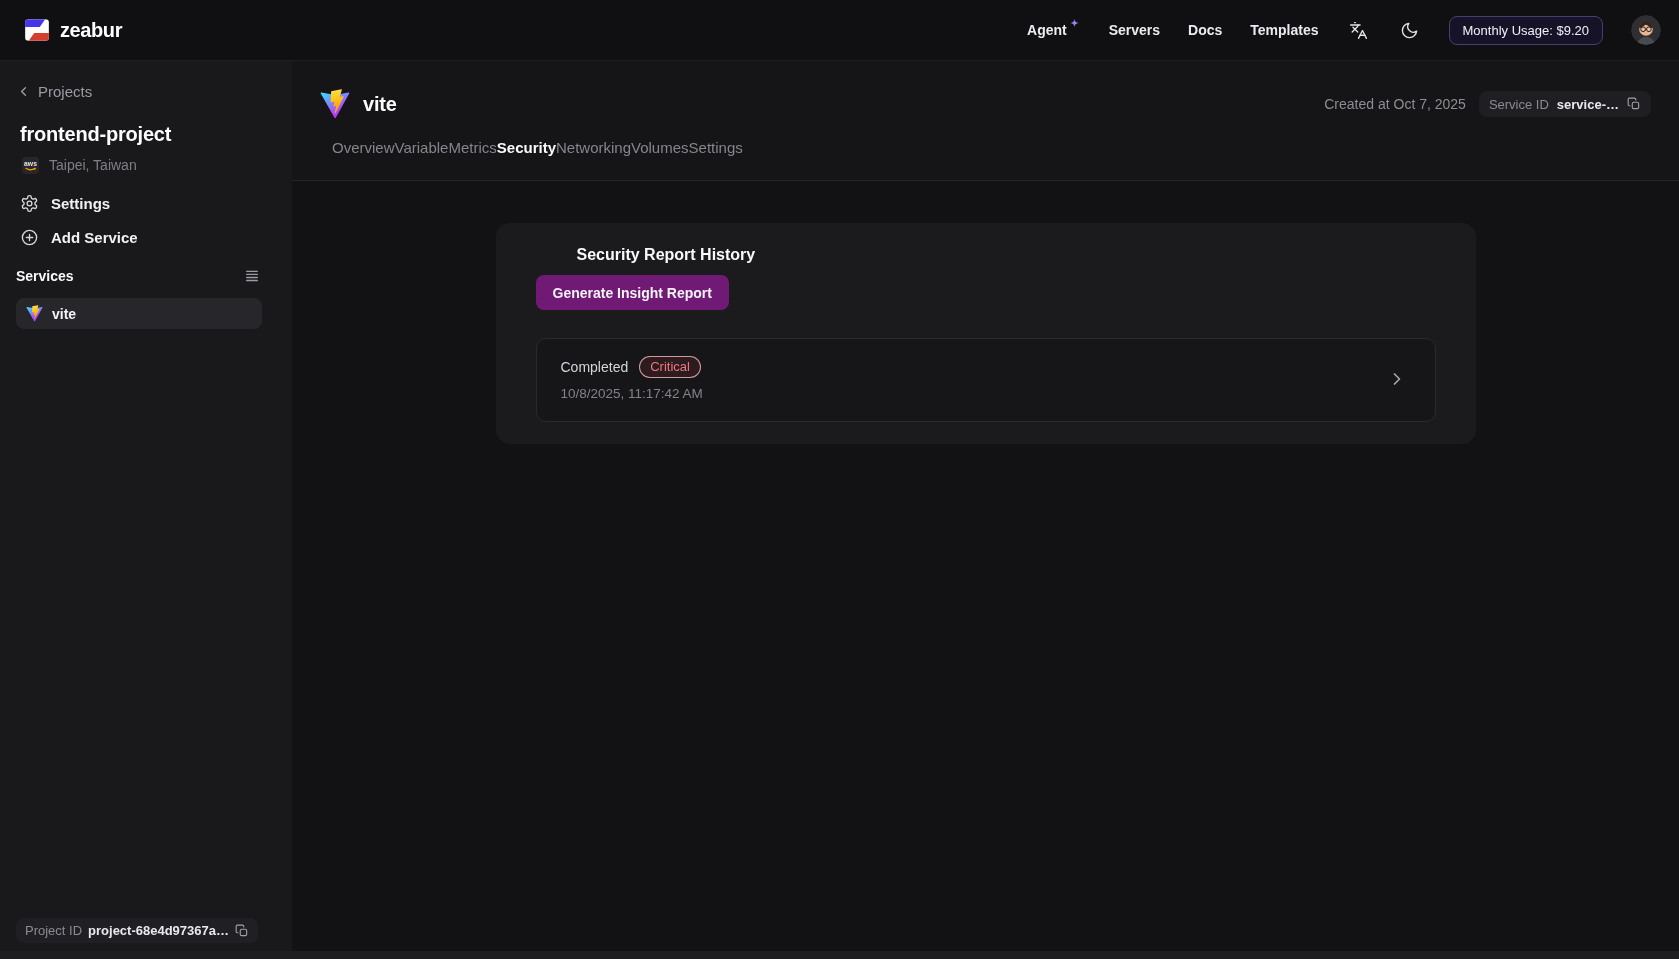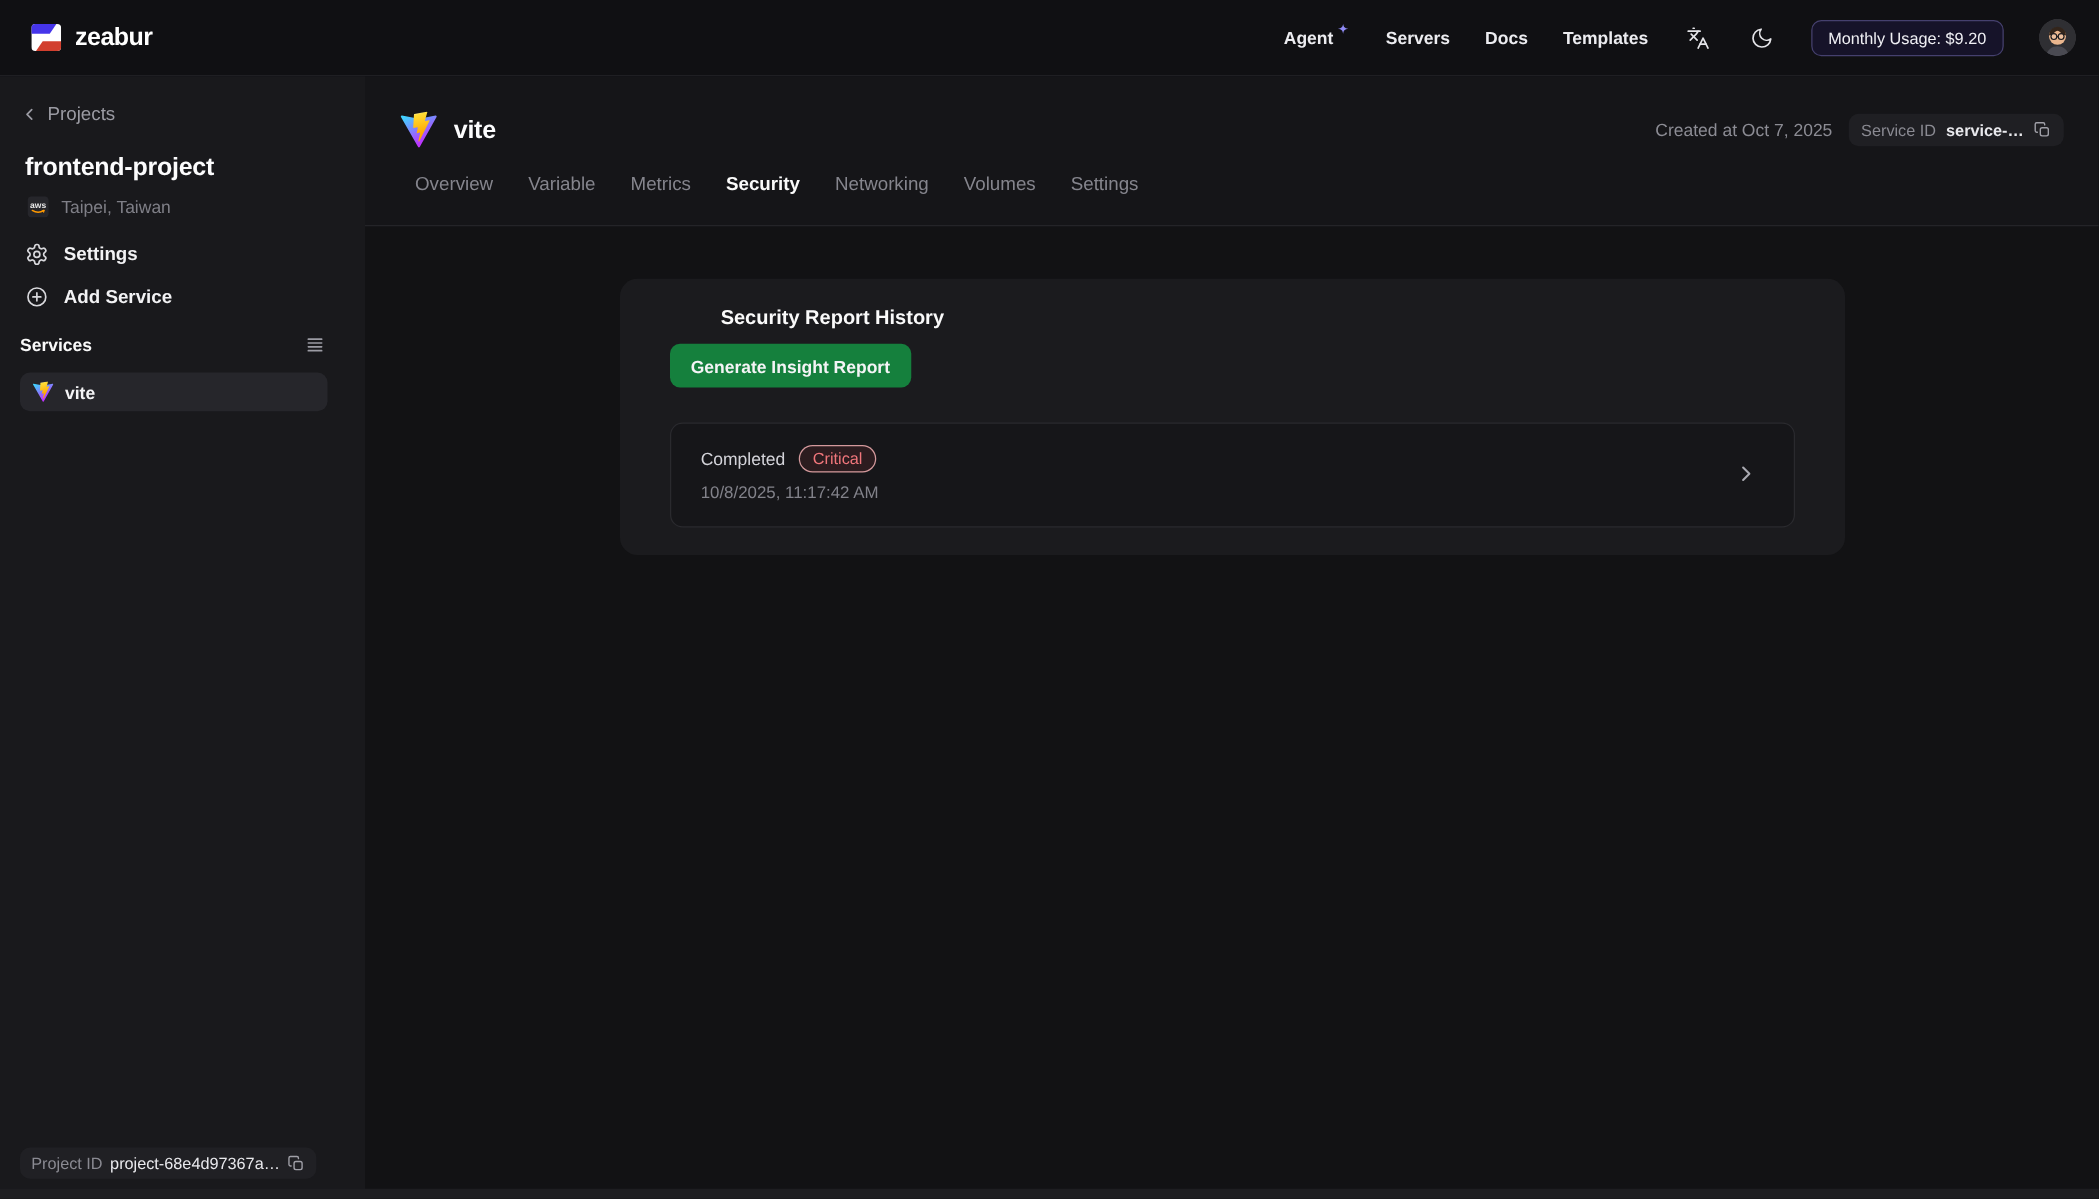--- a/index.html
+++ b/index.html
@@ -68,53 +68,53 @@
     display:flex; align-items:center; gap:9px; padding:0 10px; cursor:pointer;
   }
   .service-item .vite-icon { width:17px; height:17px; }
   .service-item span { font-size:14px; font-weight:600; color:#f4f4f6; }
   .sidebar-spacer { flex:1; }
   .id-pill {
     align-self:flex-start; height:25px; display:flex; align-items:center; gap:6px;
     background:#202024; border-radius:8px; padding:0 9px;
   }
   .id-pill .pill-label { font-size:13px; color:#8a8a92; }
-  .id-pill .pill-value { font-size:13px; font-weight:400; color:#e9e9ed; }
+  .id-pill .pill-value { font-size:13px; font-weight:700; color:#e9e9ed; }
   .copy-btn { background:none; border:none; color:#a0a0a8; cursor:pointer; padding:0; }
   .copy-btn svg { width:14px; height:14px; }
 
   
   .main { flex:1; display:flex; flex-direction:column; background:#121214; }
   .main-header { background:#151518; border-bottom:1px solid #242428; padding:26px 28px 0 28px; }
   .title-row { display:flex; align-items:center; height:34px; }
   .vite-hero { width:30px; height:30px; margin-right:13px; }
   .service-title { font-size:20px; font-weight:700; letter-spacing:-0.01em; color:#fcfcfd; }
   .title-right { margin-left:auto; display:flex; align-items:center; gap:13px; }
   .created-at { font-size:14px; color:#8c8c94;text-align:center; }
   .service-id-pill {
     height:26px; display:flex; align-items:center; gap:8px;
     background:#1f1f23; border-radius:8px; padding:0 10px;
   }
   .service-id-pill .pill-label { font-size:13px; color:#8a8a92; }
   .service-id-pill .pill-value { font-size:13px; font-weight:600; color:#e9e9ed; }
-  .tabs { display:flex; gap:28px; margin-top:18px; padding:0 0 24px 12px; }
+  .tabs { display:flex; margin-top:18px; padding:0 0 24px 12px; }
   .tab { font-size:15px; color:#85858d; cursor:pointer; background:none; border:none;
          font-family:inherit; padding:0; }
   .tab.active { color:#fafafa; font-weight:600; }
 
   .content { flex:1; }
   .card {
     width:980px; margin:42px auto 0; background:#1b1b1e; border-radius:14px;
     padding:22px 40px 22px 40px;
   }
   .card-title { font-size:16px; font-weight:700; color:#fafafa; line-height:20px;margin-left:41px; }
   .card-desc { font-size:14.5px; color:#d2d2d6; line-height:20px; margin-top:8px; }
   .generate-btn {
     margin-top:10px; height:35px; padding:0 17px; border:none; border-radius:8px;
-    background:#15803d; color:#f4f4f6; font-size:14px; font-weight:600;
+    background:#701a75; color:#f4f4f6; font-size:14px; font-weight:600;
     font-family:inherit; cursor:pointer;
   }
   .report-item {
     margin-top:28px; background:#161619; border:1px solid #2a2a2e; border-radius:10px;
     padding:18px 28px 20px 24px; display:flex; align-items:center; justify-content:space-between;
     cursor:pointer;
   }
   .report-line1 { display:flex; align-items:center; gap:11px; height:20px; }
   .report-status { font-size:14px; color:#d4d4da; }
   .severity-badge {

